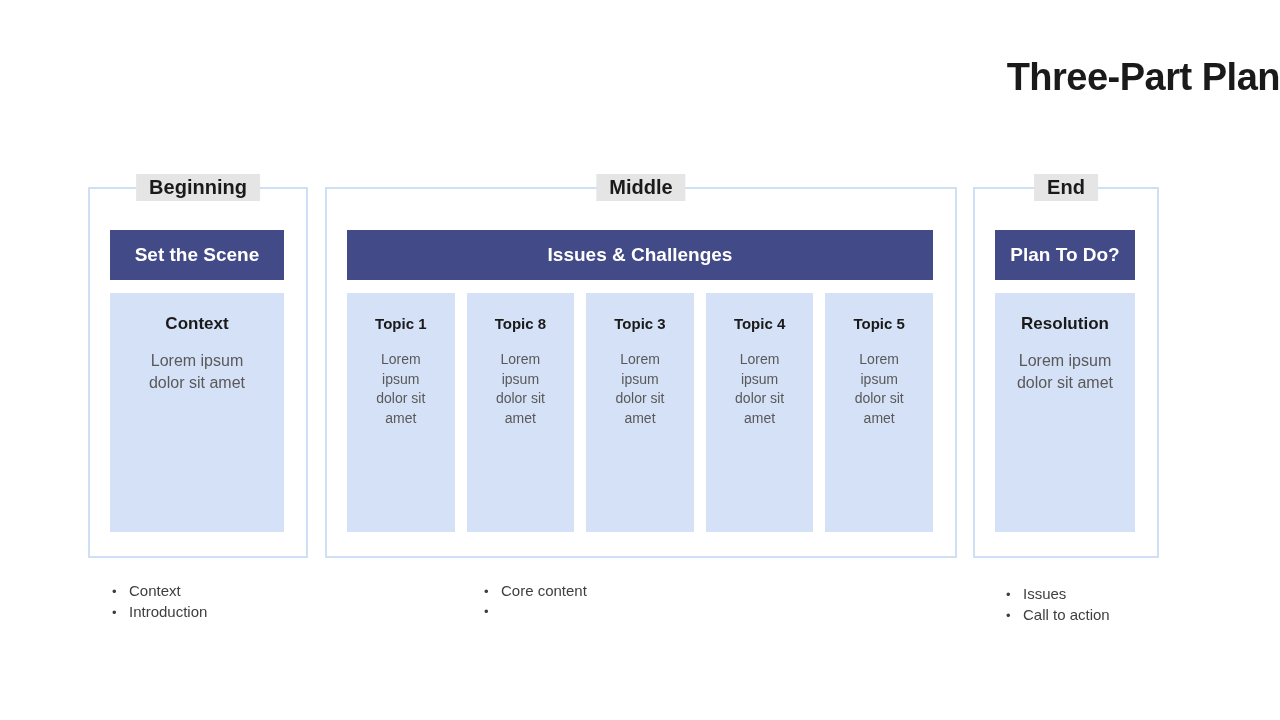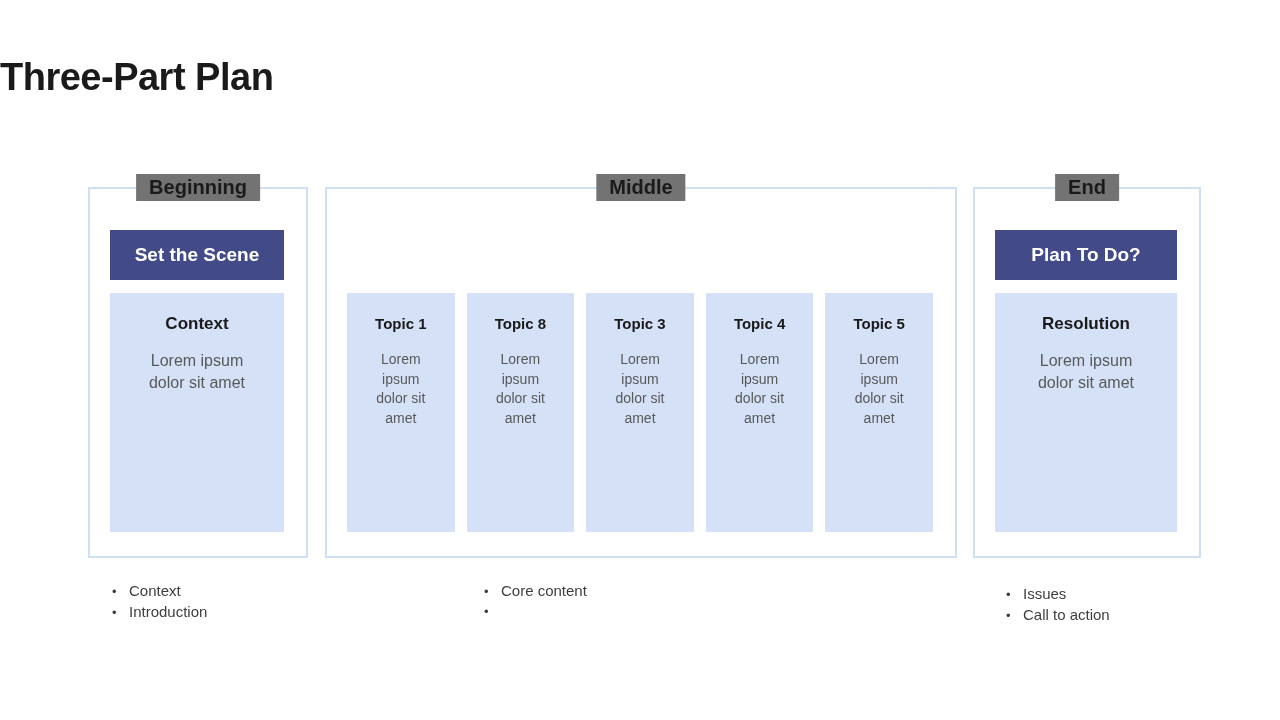--- a/index.html
+++ b/index.html
@@ -18,42 +18,42 @@
     width: 1280px;
     height: 720px;
     background: #fff;
     overflow: hidden;
   }
   .slide-title {
     position: absolute;
     top: 56px;
     left: 0;
     width: 100%;
-    text-align: left;
+    text-align: right;
     font-size: 38px;
     font-weight: bold;
     letter-spacing: -0.5px;
     color: var(--heading-color);
   }
   .part {
     position: absolute;
     top: 187px;
     height: 371px;
     border: 2px solid var(--border-blue);
     background: #fff;
   }
   .part-beginning { left: 88px;  width: 220px; }
   .part-middle    { left: 325px; width: 632px; }
-  .part-end       { left: 973px; width: 228px; }
+  .part-end       { left: 973px; width: 186px; }
   .part-label {
     position: absolute;
     top: -15px;
     left: 50%;
     transform: translateX(-50%);
-    background: #737373;
+    background: #e5e5e5;
     padding: 0 13px;
     font-size: 20px;
     line-height: 27px;
     font-weight: bold;
     color: var(--heading-color);
     white-space: nowrap;
   }
   .banner {
     position: absolute;
     left: 20px;
@@ -125,20 +125,21 @@
     <div class="cards single">
       <div class="card">
         <div class="card-heading">Context</div>
         <div class="card-body">Lorem ipsum dolor sit amet</div>
       </div>
     </div>
   </section>
 
   <section class="part part-middle">
     <div class="part-label">Middle</div>
+    <div class="banner">Issues &amp; Challenges</div>
     <div class="cards multi">
       <div class="card">
         <div class="card-heading">Topic 1</div>
         <div class="card-body">Lorem ipsum dolor sit amet</div>
       </div>
       <div class="card">
         <div class="card-heading">Topic 8</div>
         <div class="card-body">Lorem ipsum dolor sit amet</div>
       </div>
       <div class="card">

